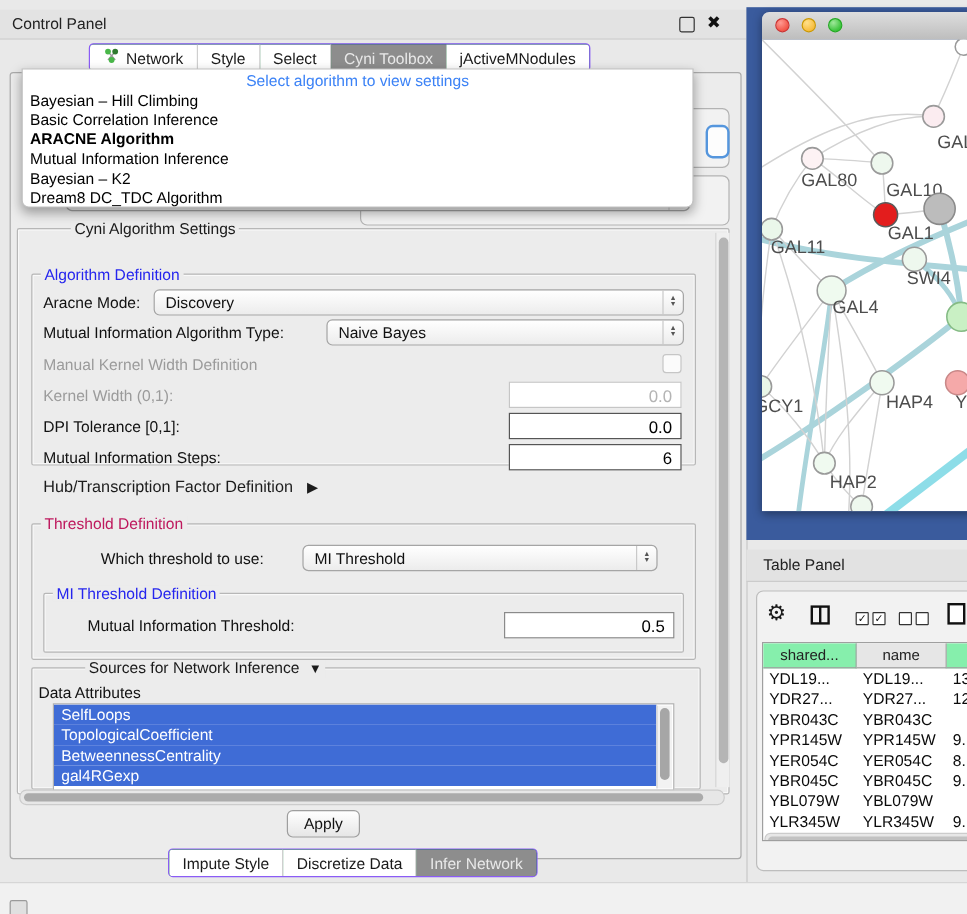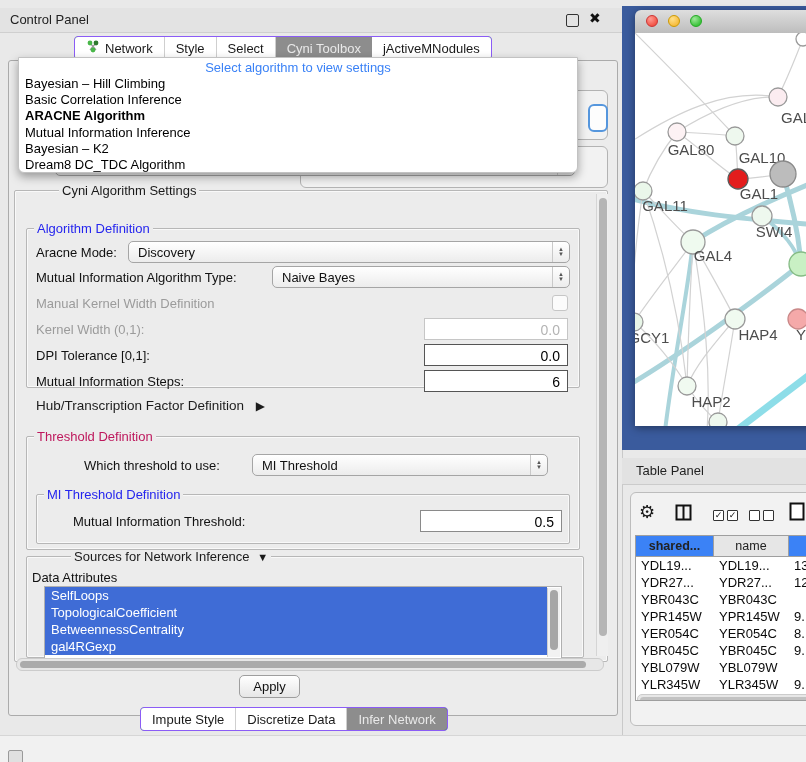--- a/index.html
+++ b/index.html
@@ -59,21 +59,21 @@
   #net-canvas{left:0;top:23px;width:180px;height:393px;background:#fff;}
   .node-label{font-size:15px;fill:#4d4d4d;font-family:"Liberation Sans",sans-serif;}
   
   #tp-titlebar{left:622px;top:458px;width:184px;height:26px;background:#e2e2e2;border-bottom:1px solid #cbcbcb;}
   #tp-title{left:14px;top:5px;font-size:13px;color:#222;}
   #tp-window{left:630px;top:492px;width:200px;height:234px;background:#f2f2f2;border:1px solid #bdbdbd;border-radius:6px;box-sizing:border-box;overflow:hidden;}
   .ticon{position:absolute;top:14px;}
   .cb-mini{display:inline-block;width:9px;height:9px;border:1.5px solid #333;border-radius:1px;font-size:9px;line-height:8px;text-align:center;color:#111;background:#fff;vertical-align:middle;}
   #tp-table{position:absolute;left:4px;top:42px;width:200px;height:164px;border:1px solid #9f9f9f;background:#fff;overflow:hidden;}
   .th{position:absolute;top:0;height:21px;line-height:21px;text-align:center;font-size:12.5px;color:#222;border-right:1px solid #9f9f9f;border-bottom:1px solid #9f9f9f;box-sizing:border-box;background:#e6e6e6;}
-  .th.selcol{background:#3b82f6;font-weight:bold;}
+  .th.selcol{background:#86efac;}
   #tp-rows{position:absolute;left:0;top:21px;width:100%;height:135px;overflow:hidden;}
   .trow{display:flex;height:17px;line-height:17px;font-size:13px;color:#0a0a0a;}
   .tcell{padding-left:5px;white-space:nowrap;overflow:hidden;box-sizing:border-box;}
   .tc0{width:78px;} .tc1{width:75px;} .tc2{flex:1;}
 </style>
 </head>
 <body>
 
 <div id="screen">
 

